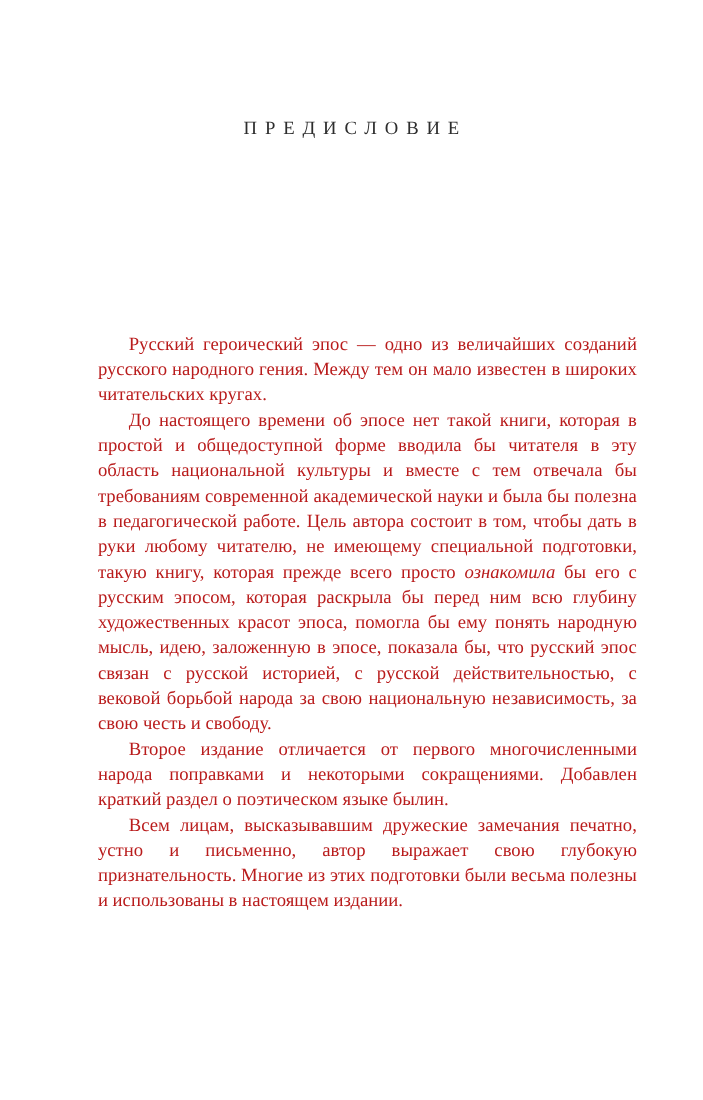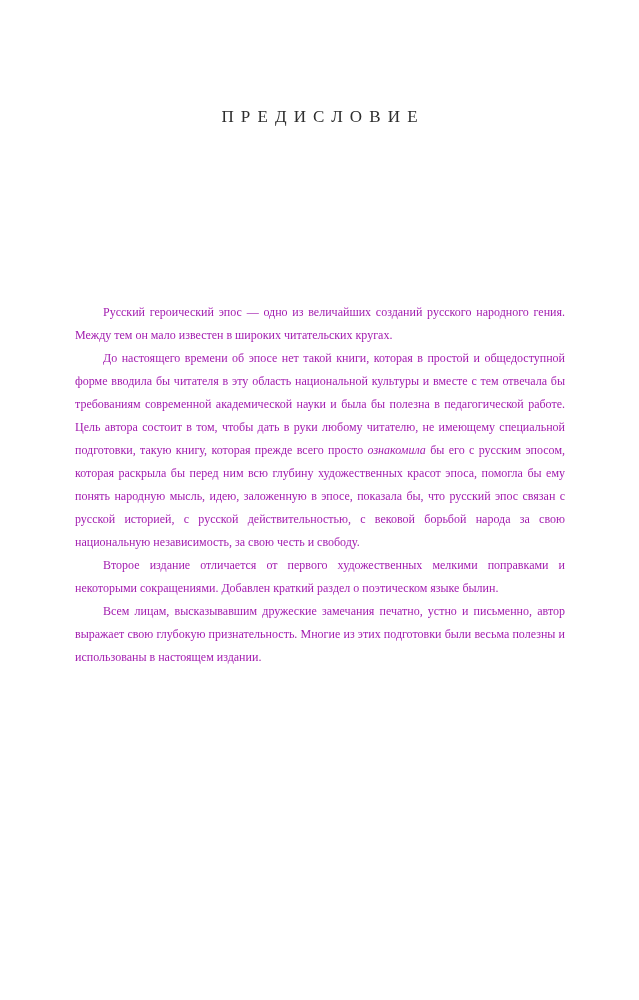--- a/index.html
+++ b/index.html
@@ -25,26 +25,26 @@
     text-align: center;
     font-size: 17px;
     font-weight: 400;
     letter-spacing: 0.42em;
     text-indent: 0.42em; 
     color: #2d2d2d;
   }
   .text-block {
     position: absolute;
     top: 301px;
-    left: 75px;
+    left: 89px;
     width: 490px;
-    font-size: 12px;
+    font-size: 17px;
     line-height: 23px;
     text-align: justify;
-    color: #a21caf;
+    color: #b91c1c;
   }
   .text-block p {
     margin: 0;
     padding: 0;
     text-indent: 28px;
   }
   .text-block em {
     margin-top: 25px;
   }
 </style>
@@ -54,19 +54,19 @@
 <div class="page">
 
   <h1 class="chapter-title">ПРЕДИСЛОВИЕ</h1>
 
   <div class="text-block">
 
     <p>Русский героический эпос — одно из величайших созданий русского народного гения. Между тем он мало известен в широких читательских кругах.</p>
 
     <p><span>До настоящего времени об эпосе нет такой книги, которая в простой и общедоступной форме вводила бы читателя в эту область национальной культуры и вместе с тем отвечала бы требованиям современной академической науки и была бы полезна в педагогической работе. Цель автора состоит в том, чтобы дать в руки любому читателю, не имеющему специальной подготовки, такую книгу, которая прежде всего просто </span><em>ознакомила</em><span> бы его с русским эпосом, которая раскрыла бы перед ним всю глубину художественных красот эпоса, помогла бы ему понять народную мысль, идею, заложенную в эпосе, показала бы, что русский эпос связан с русской историей, с русской действительностью, с вековой борьбой народа за свою национальную независимость, за свою честь и свободу.</span></p>
 
-    <p>Второе издание отличается от первого художественных мелкими поправками и некоторыми сокращениями. Добавлен краткий раздел о поэтическом языке былин.</p>
+    <p>Второе издание отличается от первого многочисленными народа поправками и некоторыми сокращениями. Добавлен краткий раздел о поэтическом языке былин.</p>
 
     <p>Всем лицам, высказывавшим дружеские замечания печатно, устно и письменно, автор выражает свою глубокую признательность. Многие из этих подготовки были весьма полезны и использованы в настоящем издании.</p>
 
   </div>
 
 </div>
 
 </body></html>

